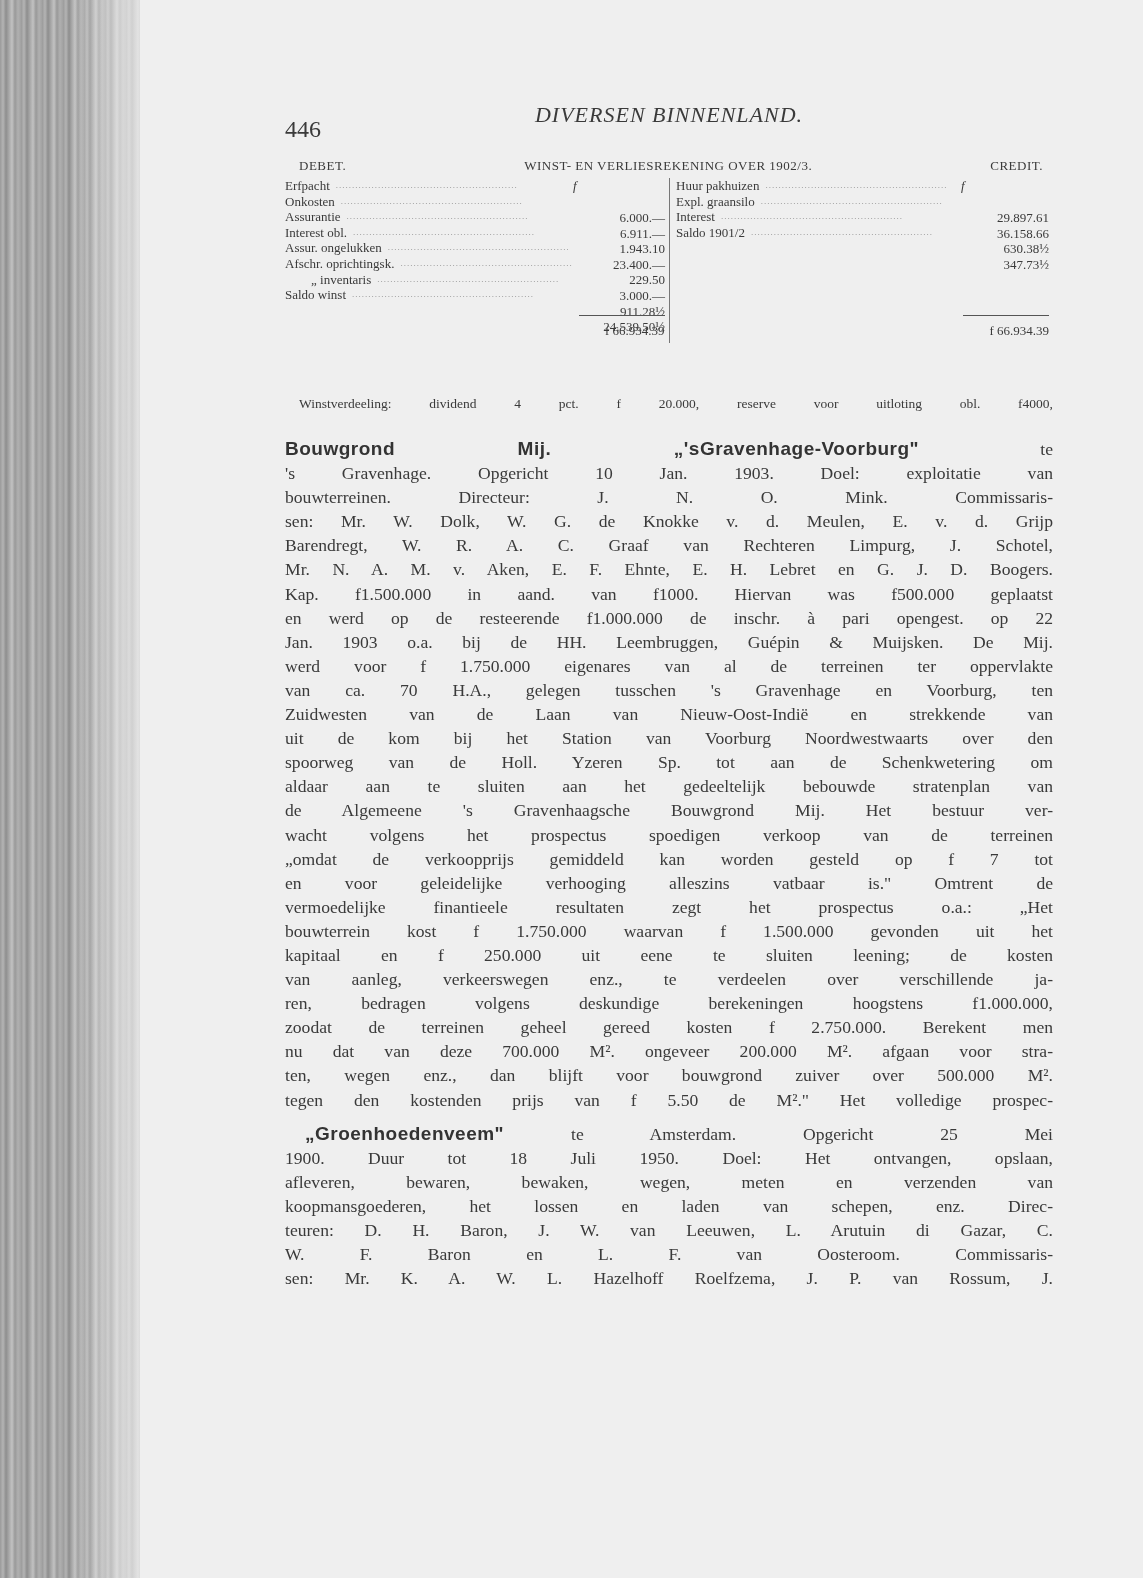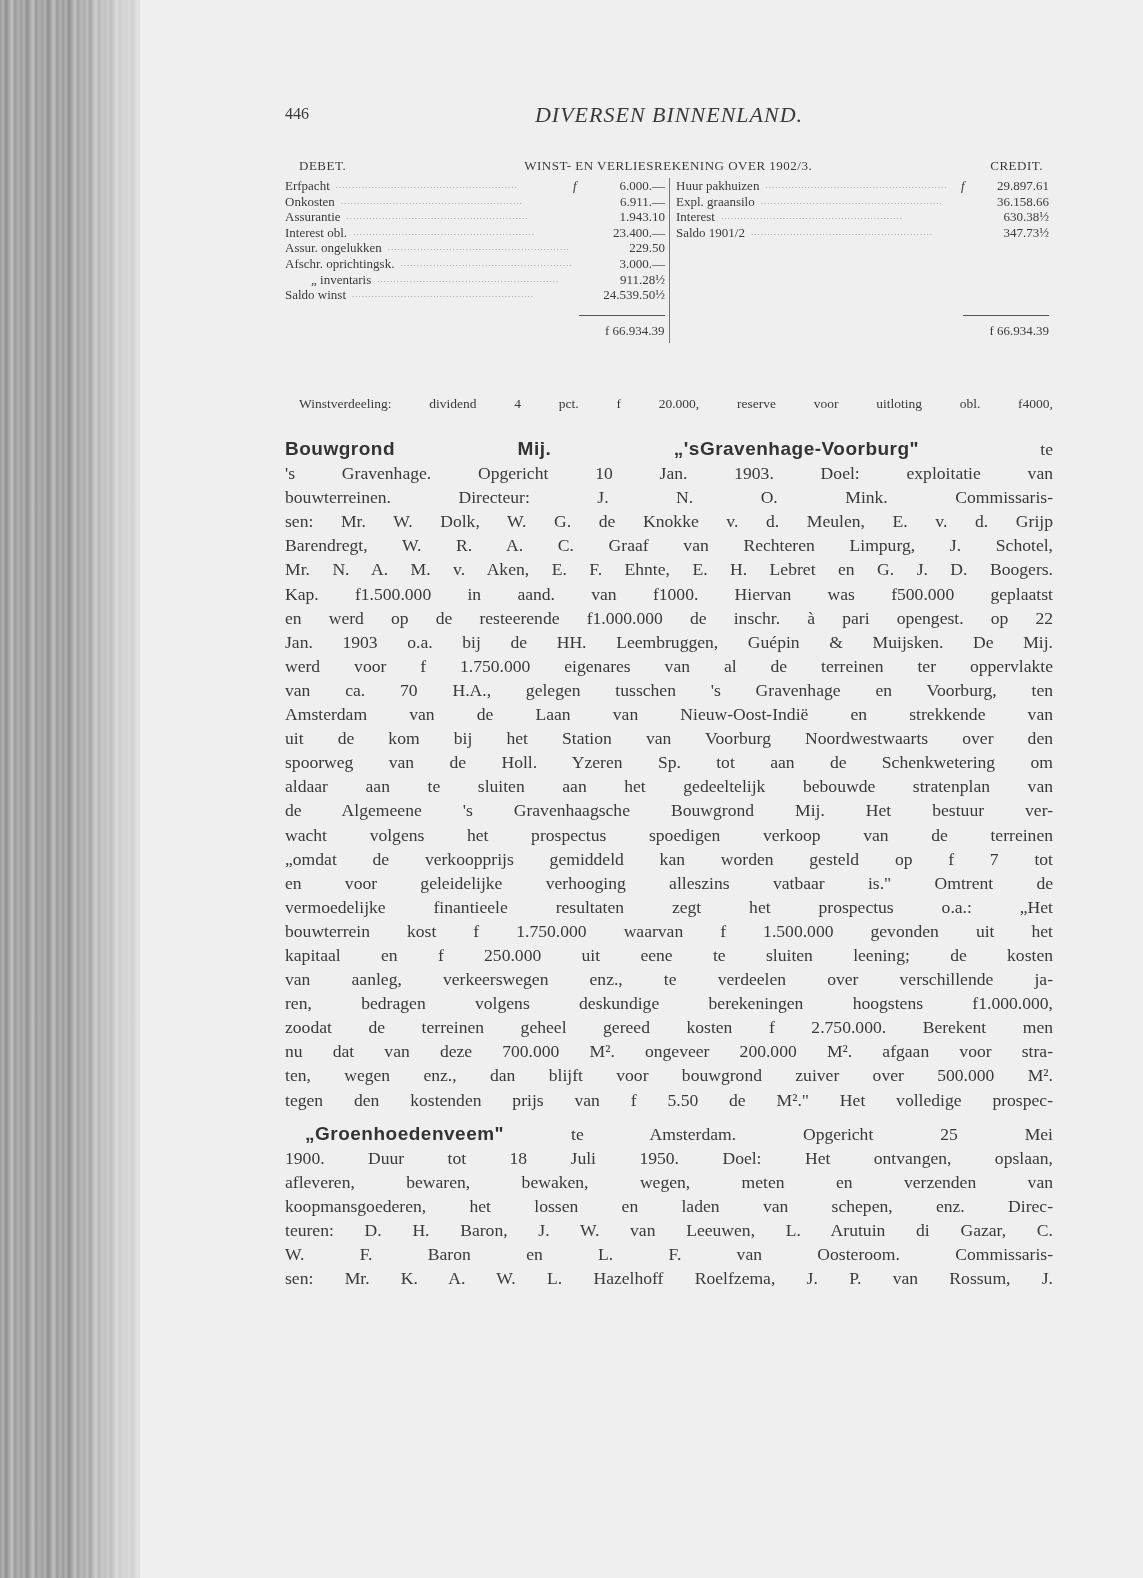--- a/index.html
+++ b/index.html
@@ -18,38 +18,38 @@
         #999 15px, #b0b0b0 18px, #a2a2a2 21px);
   }
   .binding-fade {
     position: absolute; left: 70px; top: 0; width: 110px; height: 1578px;
     background: linear-gradient(90deg, rgba(239,239,239,0) 0%, rgba(239,239,239,0.6) 45%, #efefef 100%);
   }
   .page {
     position: absolute; left: 285px; top: 0; width: 768px; height: 1578px;
   }
   .running-head { position: absolute; top: 100px; left: 0; width: 768px; height: 30px; }
-  .page-number { position: absolute; left: 0; top: 5px; font-size: 16px; }
+  .page-number { position: absolute; left: 0; top: 16px; font-size: 24px; }
   .section-title {
     position: absolute; left: 0; width: 768px; text-align: center; top: 2px;
     font-style: italic; font-size: 22px; letter-spacing: 1px;
   }
 
   .ledger { position: absolute; top: 158px; left: 0; width: 768px; font-size: 13px; }
   .ledger-head { display: flex; justify-content: space-between; height: 20px; letter-spacing: 0.5px; }
   .ledger-head .lh-debet { margin-left: 14px; }
   .ledger-head .lh-credit { margin-right: 10px; }
   .ledger-body { display: flex; position: relative; }
   .ledger-col { width: 384px; }
   .ledger-col.right { width: 384px; padding-left: 6px; box-sizing: border-box; border-left: 1px solid #777; }
   .lrow { display: flex; height: 15.6px; line-height: 15.6px; white-space: nowrap; }
   .lrow .lab { flex: 0 0 auto; }
   .lrow .dots { flex: 1 1 auto; overflow: hidden; color: #888; margin: 0 6px; letter-spacing: 1px; font-size: 9px; }
   .lrow .cur { width: 14px; font-style: italic; text-align: left; }
-  .lrow .amt { width: 74px; text-align: right; padding-right: 4px; }
+  .lrow .amt { width: 74px; text-align: right; padding-right: 4px; margin-top: 32px; }
   .left .lrow .amt { width: 78px; }
   .indent { padding-left: 26px; }
   .sum-row { display: flex; height: 40px; position: relative; }
   .sum-left, .sum-right { width: 384px; position: relative; }
   .sum-right { border-left: 1px solid #777; }
   .rule { position: absolute; top: 12px; right: 4px; width: 86px; border-top: 1px solid #555; }
   .sum-val { position: absolute; top: 20px; right: 4px; }
 
   .winst { position: absolute; top: 395px; left: 0; width: 768px; font-size: 13.5px; line-height: 18px; text-align: justify; }
 
@@ -180,21 +180,21 @@
       <span class="line">'s Gravenhage. Opgericht 10 Jan. 1903. Doel: exploitatie van</span>
       <span class="line">bouwterreinen. Directeur: J. N. O. Mink. Commissaris-</span>
       <span class="line">sen: Mr. W. Dolk, W. G. de Knokke v. d. Meulen, E. v. d. Grijp</span>
       <span class="line">Barendregt, W. R. A. C. Graaf van Rechteren Limpurg, J. Schotel,</span>
       <span class="line">Mr. N. A. M. v. Aken, E. F. Ehnte, E. H. Lebret en G. J. D. Boogers.</span>
       <span class="line">Kap. f1.500.000 in aand. van f1000. Hiervan was f500.000 geplaatst</span>
       <span class="line">en werd op de resteerende f1.000.000 de inschr. à pari opengest. op 22</span>
       <span class="line">Jan. 1903 o.a. bij de HH. Leembruggen, Guépin &amp; Muijsken. De Mij.</span>
       <span class="line">werd voor f 1.750.000 eigenares van al de terreinen ter oppervlakte</span>
       <span class="line">van ca. 70 H.A., gelegen tusschen 's Gravenhage en Voorburg, ten</span>
-      <span class="line">Amsterdam van de Laan van Nieuw-Oost-Indië en strekkende van</span>
+      <span class="line">Zuidwesten van de Laan van Nieuw-Oost-Indië en strekkende van</span>
       <span class="line">uit de kom bij het Station van Voorburg Noordwestwaarts over den</span>
       <span class="line">spoorweg van de Holl. Yzeren Sp. tot aan de Schenkwetering om</span>
       <span class="line">aldaar aan te sluiten aan het gedeeltelijk bebouwde stratenplan van</span>
       <span class="line">de Algemeene 's Gravenhaagsche Bouwgrond Mij. Het bestuur ver-</span>
       <span class="line">wacht volgens het prospectus spoedigen verkoop van de terreinen</span>
       <span class="line">„omdat de verkoopprijs gemiddeld kan worden gesteld op f 7 tot</span>
       <span class="line">en voor geleidelijke verhooging alleszins vatbaar is."  Omtrent de</span>
       <span class="line">vermoedelijke finantieele resultaten zegt het prospectus o.a.: „Het</span>
       <span class="line">bouwterrein kost f 1.750.000 waarvan f 1.500.000 gevonden uit het</span>
       <span class="line">kapitaal en f 250.000 uit eene te sluiten leening; de kosten</span>

